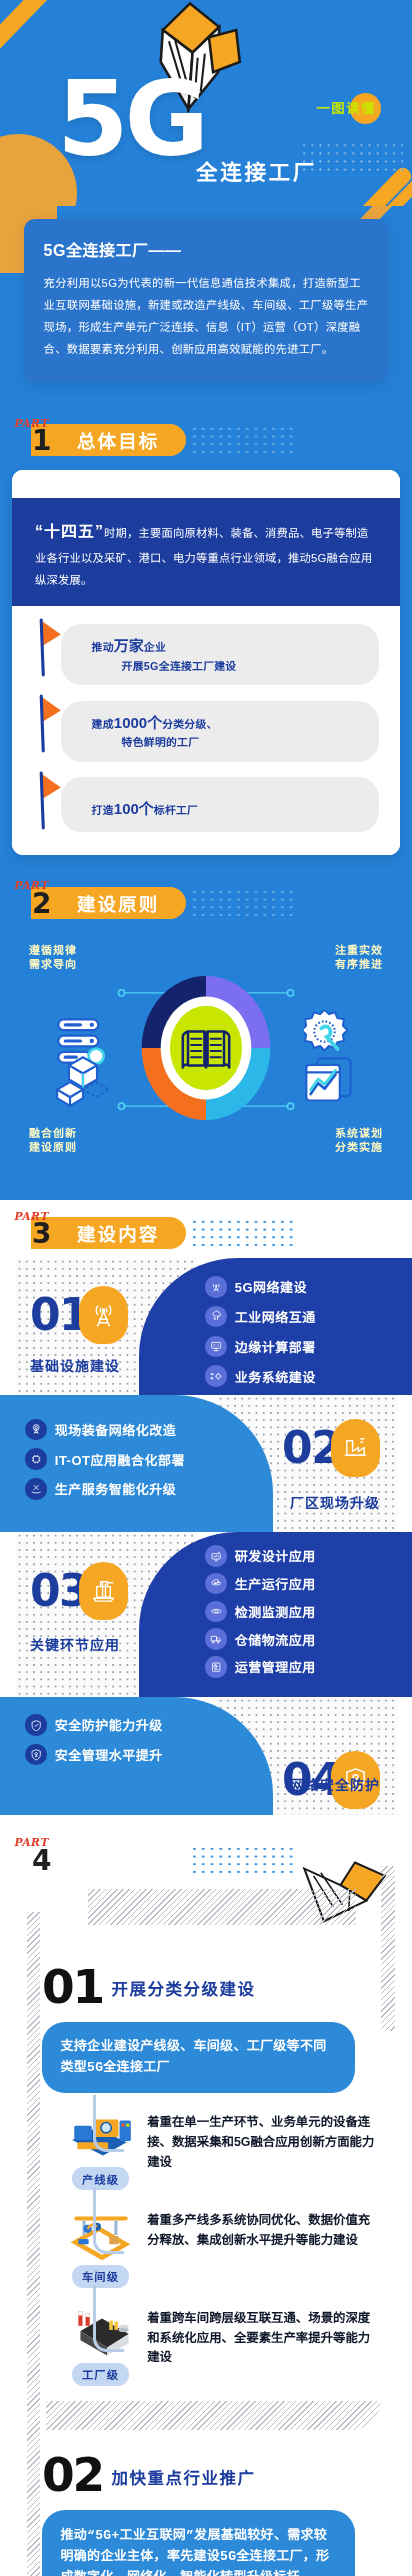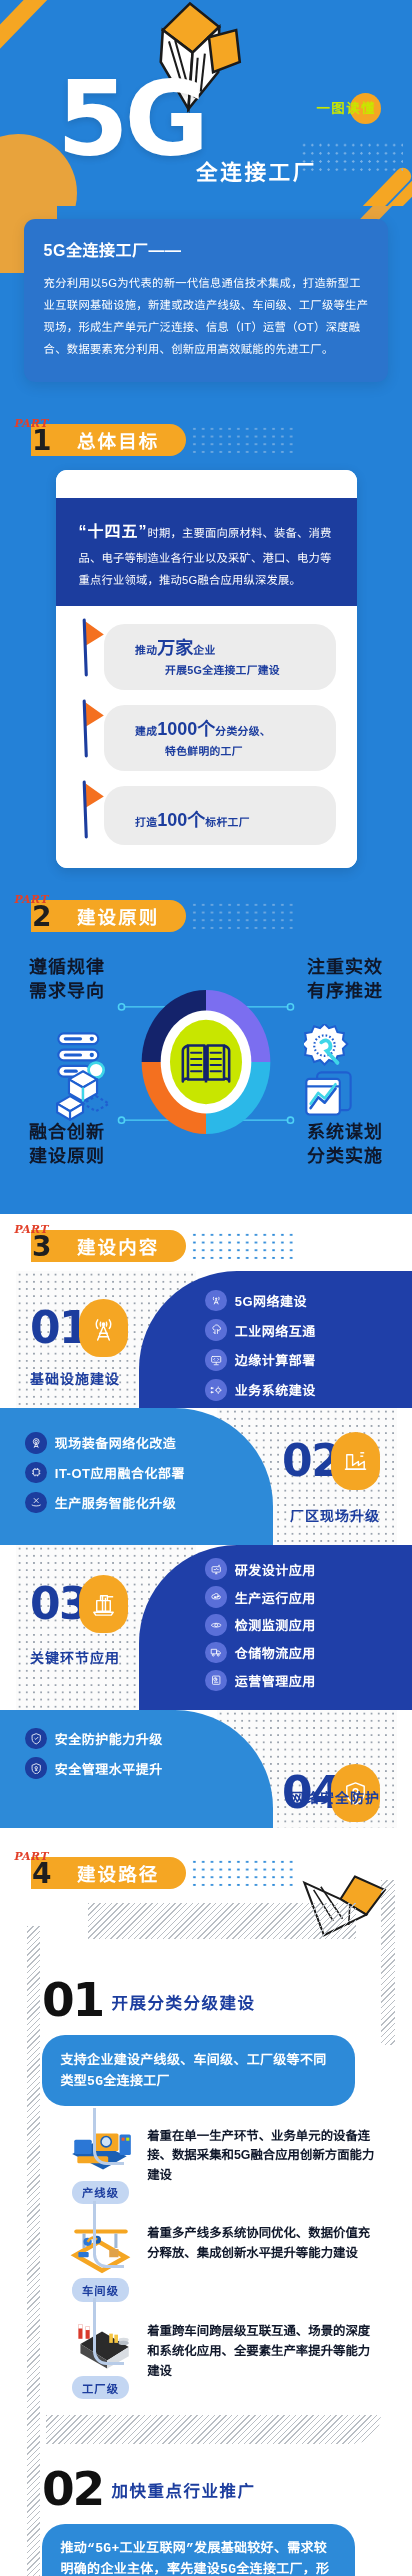--- a/index.html
+++ b/index.html
@@ -120,21 +120,21 @@
     background-size: 8.8px 7.7px;
   }
   .part.on-blue .pdots { color: #6fa9e0; }
   .part.on-white .pdots {
     background-image: radial-gradient(#2d8ad8 1.1px, transparent 1.2px);
   }
 
   
   .sec-goals { background: #2481d7; padding: 13.4px 0 20.6px; }
   .goal-card {
-    width: 301px; margin: 5.2px auto 0;
+    width: 388px; margin: 5.2px auto 0;
     background: #ffffff; border-radius: 11.3px; overflow: hidden;
     box-shadow: 0 3.1px 11.3px rgba(0,0,0,.12);
   }
   .goal-card .topgap { height: 28px; background: #ffffff; }
   .goal-banner {
     background: #1c3d9e; color: #ffffff;
     padding: 17.5px 23px 15.5px;
     font-size: 11.3px; line-height: 1.95; letter-spacing: 0.2px; font-weight: 500;
   }
   .goal-banner .big {
@@ -145,27 +145,27 @@
     position: relative;
     background: #ececec; border-radius: 20.6px;
     margin: 0 0 15.5px 28px; padding: 11.3px 15.5px 11.3px 31px;
     min-height: 50px;
   }
   .goal-row:last-child { margin-bottom: 0; }
   .flag {
     position: absolute; left: -26px; top: -7.2px; width: 31px; height: 62px;
   }
   .goal-line { color: #1c3d9e; font-size: 10.8px; font-weight: 700; letter-spacing: 0.3px; line-height: 1.5;}
-  .goal-line .hl { font-size: 18px; font-weight: 900; letter-spacing: 0; text-align: right; }
+  .goal-line .hl { font-size: 15px; font-weight: 900; letter-spacing: 0; text-align: right; }
   .goal-line.indent { padding-left: 30px; }
 
   
   .sec-principles { background: #2481d7; padding: 3.1px 0 31px; position: relative; }
   .prin-stage { position: relative; height: 242px; width: 412px; }
-  .prin-label { position: absolute; color: #0f172a; font-size: 18px; font-weight: 800; letter-spacing: 1px; line-height: 1.32; }
+  .prin-label { position: absolute; color: #fef9c3; font-size: 11px; font-weight: 800; letter-spacing: 1px; line-height: 1.32; }
   .prin-tl { left: 29px; top: 15.5px; }
   .prin-tr { right: 29px; top: 15.5px; text-align: right; }
   .prin-bl { left: 29px; bottom: 14.4px; }
   .prin-br { right: 29px; bottom: 14.4px; text-align: right; }
   .prin-icon { position: absolute; width: 54px; height: 54px; }
   .pi-tl { left: 54px; top: 87px; }
   .pi-tr { right: 54px; top: 83px; }
   .pi-bl { left: 56px; bottom: 61px; }
   .pi-br { right: 56px; bottom: 62px; }
   .prin-hub { position: absolute; left: 50%; top: 50%; transform: translate(-50%,-50%); width: 139px; height: 155px; }
@@ -684,23 +684,20 @@
               </svg>
             </span>
           <span class="tx">安全管理水平提升</span>
         </div>
       </div>
     </div>
   </section>
 
   <section class="sec-path">
     <div class="part on-white" style="margin-top:15.5px;">
-      <div class="plate">
-        <span class="ptitle">建设路径</span>
-      </div>
       <span class="word">PART</span>
       <span class="num">4</span>
       <div class="pdots"></div>
     </div>
 
     <div style="position:relative; height:62px;">
       <svg style="position:absolute; right:20.6px; top:-31px; width:98px; height:88px;" viewBox="0 0 190 170">
         <polygon points="120,18 178,44 142,92 92,62" fill="#f5a623" stroke="#1b1b1b" stroke-width="4"></polygon>
         <polygon points="92,62 142,92 60,132 22,30" fill="#ffffff" stroke="#1b1b1b" stroke-width="4"></polygon>
         <g stroke="#1b1b1b" stroke-width="3">

